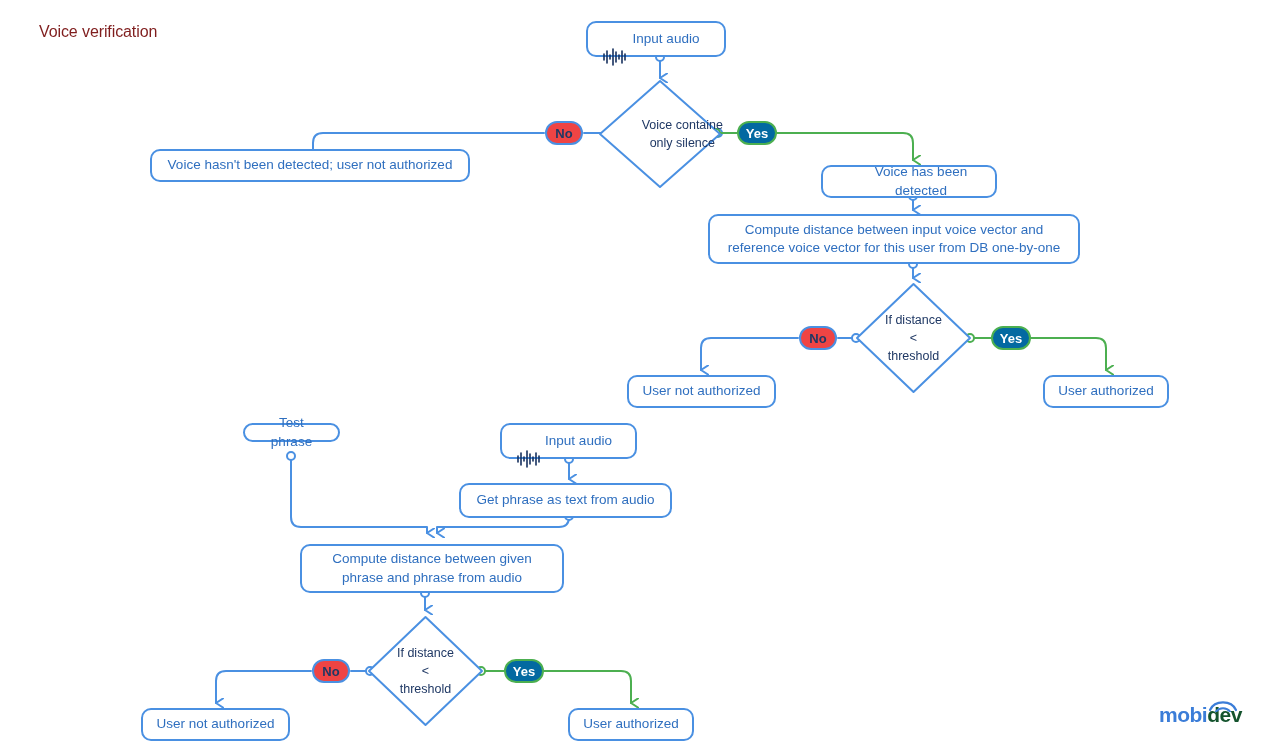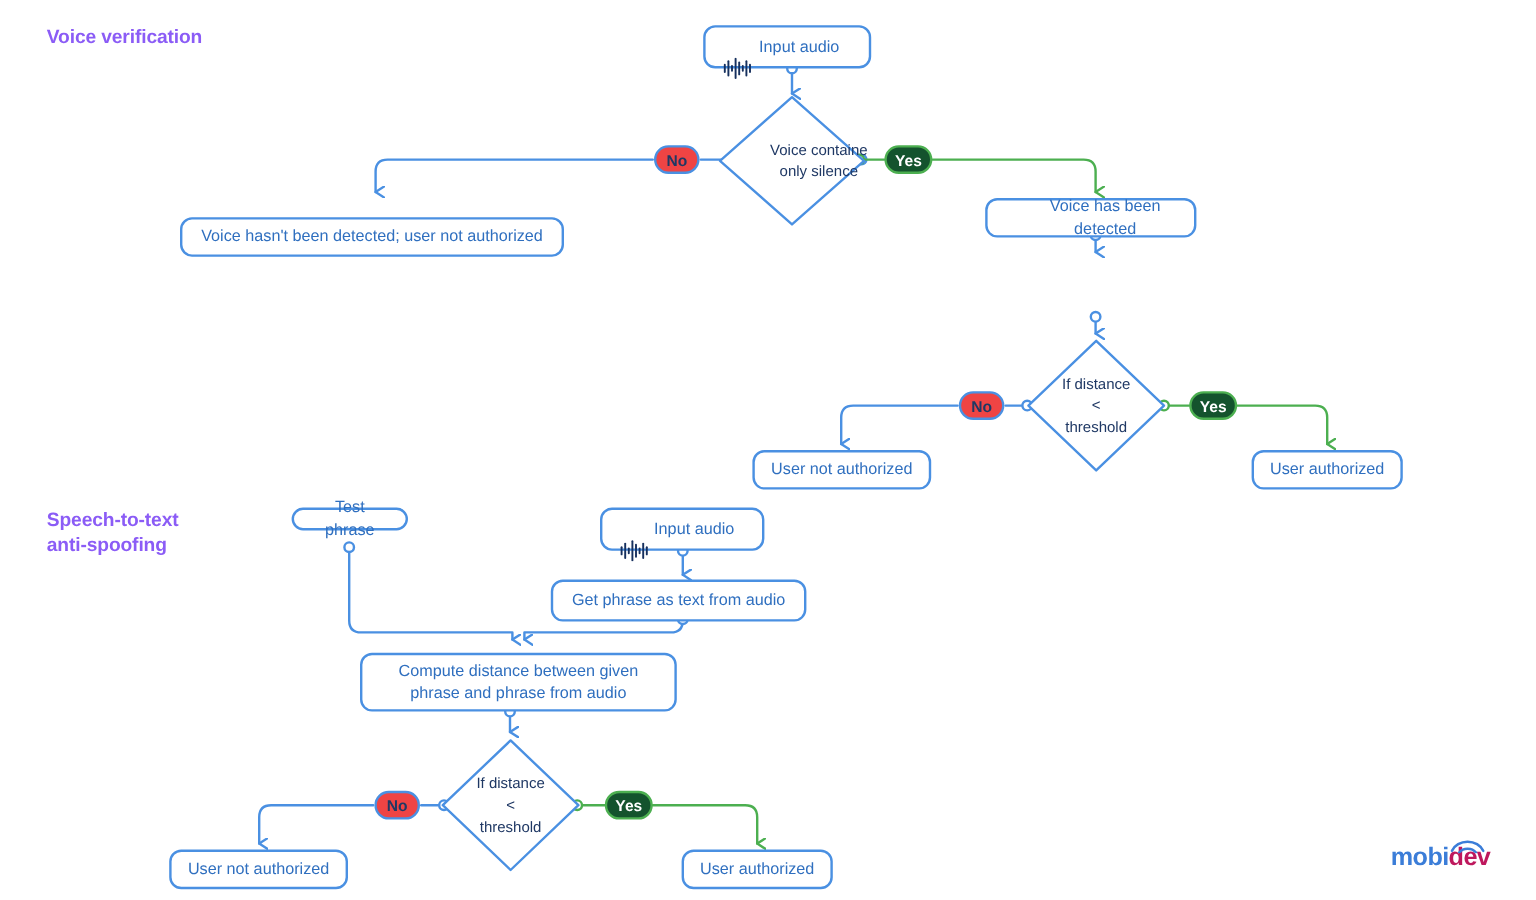--- a/index.html
+++ b/index.html
@@ -15,23 +15,23 @@
     width: 1280px; height: 750px;
     background: #ffffff;
   }
   svg#wires {
     position: absolute; left: 0; top: 0;
     width: 1280px; height: 750px;
     pointer-events: none;
   }
   .section-title {
     position: absolute;
-    font-weight: bold;
+    font-weight: normal;
     font-size: 16px;
-    color: #8b5cf6;
+    color: #7f1d1d;
     line-height: 1.3;
     letter-spacing: -0.1px;
     white-space: pre-line;
   }
   .node {
     position: absolute;
     border: 2px solid #4a90e2;
     border-radius: 10px;
     background: #ffffff;
     color: #2f6fbf;
@@ -77,33 +77,33 @@
     border-radius: 999px;
     z-index: 5;
   }
   .badge.no {
     border: 2px solid #4a90e2;
     background: #ef4444;
     color: #1f3864;
     width: 38px; height: 24px;
   }
   .badge.yes {
-    background: #14532d;
+    background: #0369a1;
     color: #ffffff;
     width: 40px; height: 24px;
     border: 2px solid #4caf50;
   }
   .logo {
     position: absolute;
     font-weight: bold;
     font-size: 21px;
     letter-spacing: -0.5px;
   }
   .logo .mobi { color: #3b7dd8; }
-  .logo .dev { color: #be185d; }
+  .logo .dev { color: #14532d; }
   .logo .arc { position: absolute; right: 4px; top: -10px; }
 </style>
 </head>
 <body>
 
 <div id="stage">
 
   <svg id="wires" viewBox="0 0 1280 750">
     <defs>
       <marker id="arrowBlue" markerWidth="10" markerHeight="10" refX="5" refY="7.5" orient="auto" markerUnits="userSpaceOnUse">
@@ -163,22 +163,20 @@
       <path d="M481,671 L504,671"></path>
       <path d="M544,671 L621,671 Q631,671 631,681 L631,703" marker-end="url(#arrowGreen)"></path>
       <circle cx="716" cy="133" r="4" fill="#ffffff" stroke="#4caf50" stroke-width="2"></circle>
       <circle cx="970" cy="338" r="4" fill="#ffffff" stroke="#4caf50" stroke-width="2"></circle>
       <circle cx="481" cy="671" r="4" fill="#ffffff" stroke="#4caf50" stroke-width="2"></circle>
     </g>
   </svg>
 
   <div class="section-title" style="left:39px; top:22px;">Voice verification</div>
 
-  <div class="section-title" style="left:39px; top:424px;">Speech-to-text
-anti-spoofing</div>
 
   <div class="node with-icon" style="left:586px; top:21px; width:140px; height:36px;">
     <span class="wave-icon">
       <svg viewBox="0 0 26 18" width="26" height="18">
         <g stroke="#16305e" stroke-width="1.6" stroke-linecap="round">
           <line x1="2" y1="6" x2="2" y2="12"></line>
           <line x1="5" y1="3" x2="5" y2="15"></line>
           <line x1="8" y1="7" x2="8" y2="11"></line>
           <line x1="11" y1="1" x2="11" y2="17"></line>
           <line x1="14" y1="4" x2="14" y2="14"></line>
@@ -200,28 +198,32 @@
   </div>
 
   <div class="badge no" style="left:545px; top:121px;">
     <span>No</span>
   </div>
 
   <div class="badge yes" style="left:737px; top:121px;">
     <span>Yes</span>
   </div>
 
-  <div class="node" style="left:150px; top:181px; width:320px; height:33px;">
+  <div class="node" style="left:150px; top:149px; width:320px; height:33px;">
     <span>Voice hasn't been detected; user not authorized</span>
   </div>
 
   <div class="node" style="left:821px; top:165px; width:176px; height:33px;padding-left:36px;">
     <span>Voice has been detected</span>
   </div>
 
+  <div class="node" style="left:708px; top:214px; width:372px; height:50px;">
+    <span>Compute distance between input voice vector and
+reference voice vector for this user from DB one-by-one</span>
+  </div>
 
   <div class="diamond" style="left:854px; top:281px; width:119px; height:114px;">
     <svg class="dshape" viewBox="0 0 119 114" preserveAspectRatio="none">
       <polygon points="59.5,3 116,57 59.5,111 3,57" fill="#ffffff" stroke="#4a90e2" stroke-width="2" stroke-linejoin="round"></polygon>
     </svg>
     <span class="dtext">If distance
 &lt;
 threshold</span>
   </div>
 

